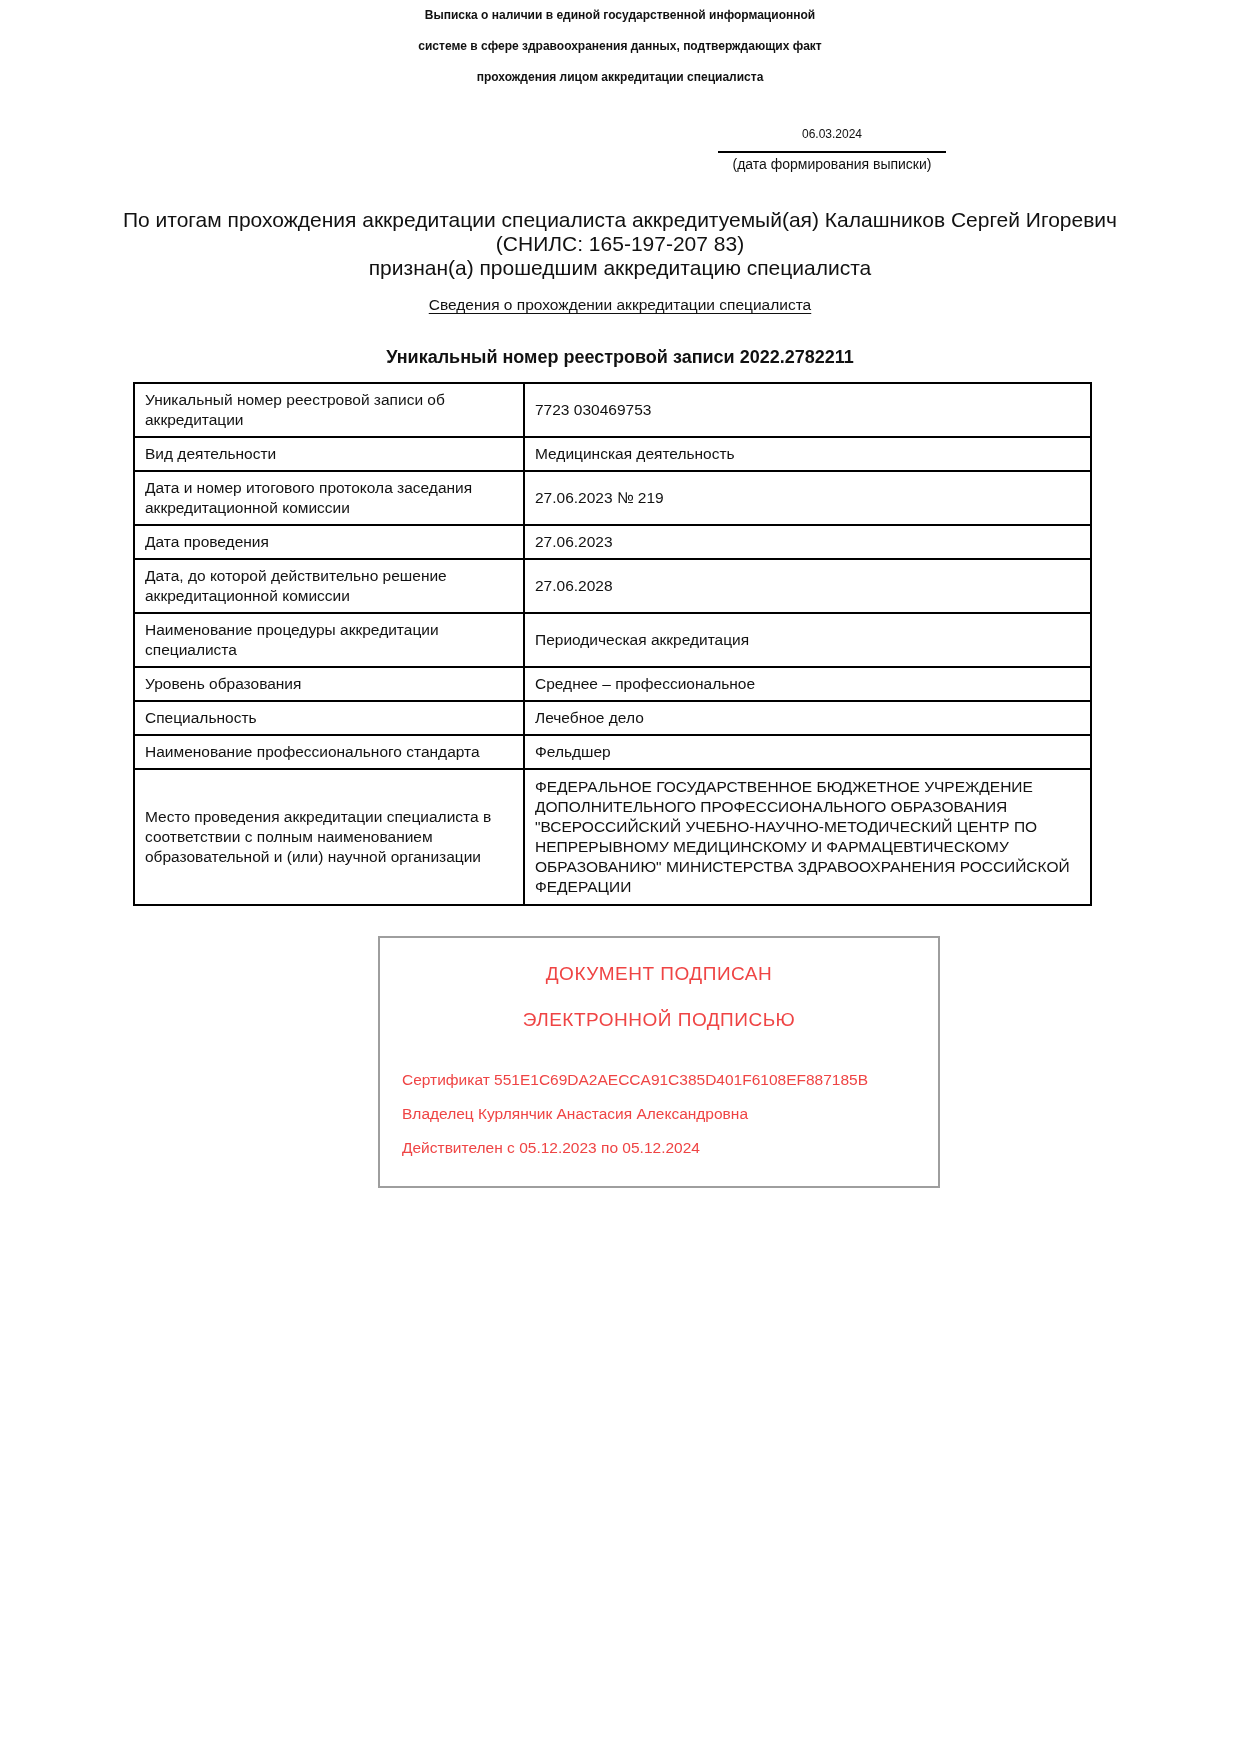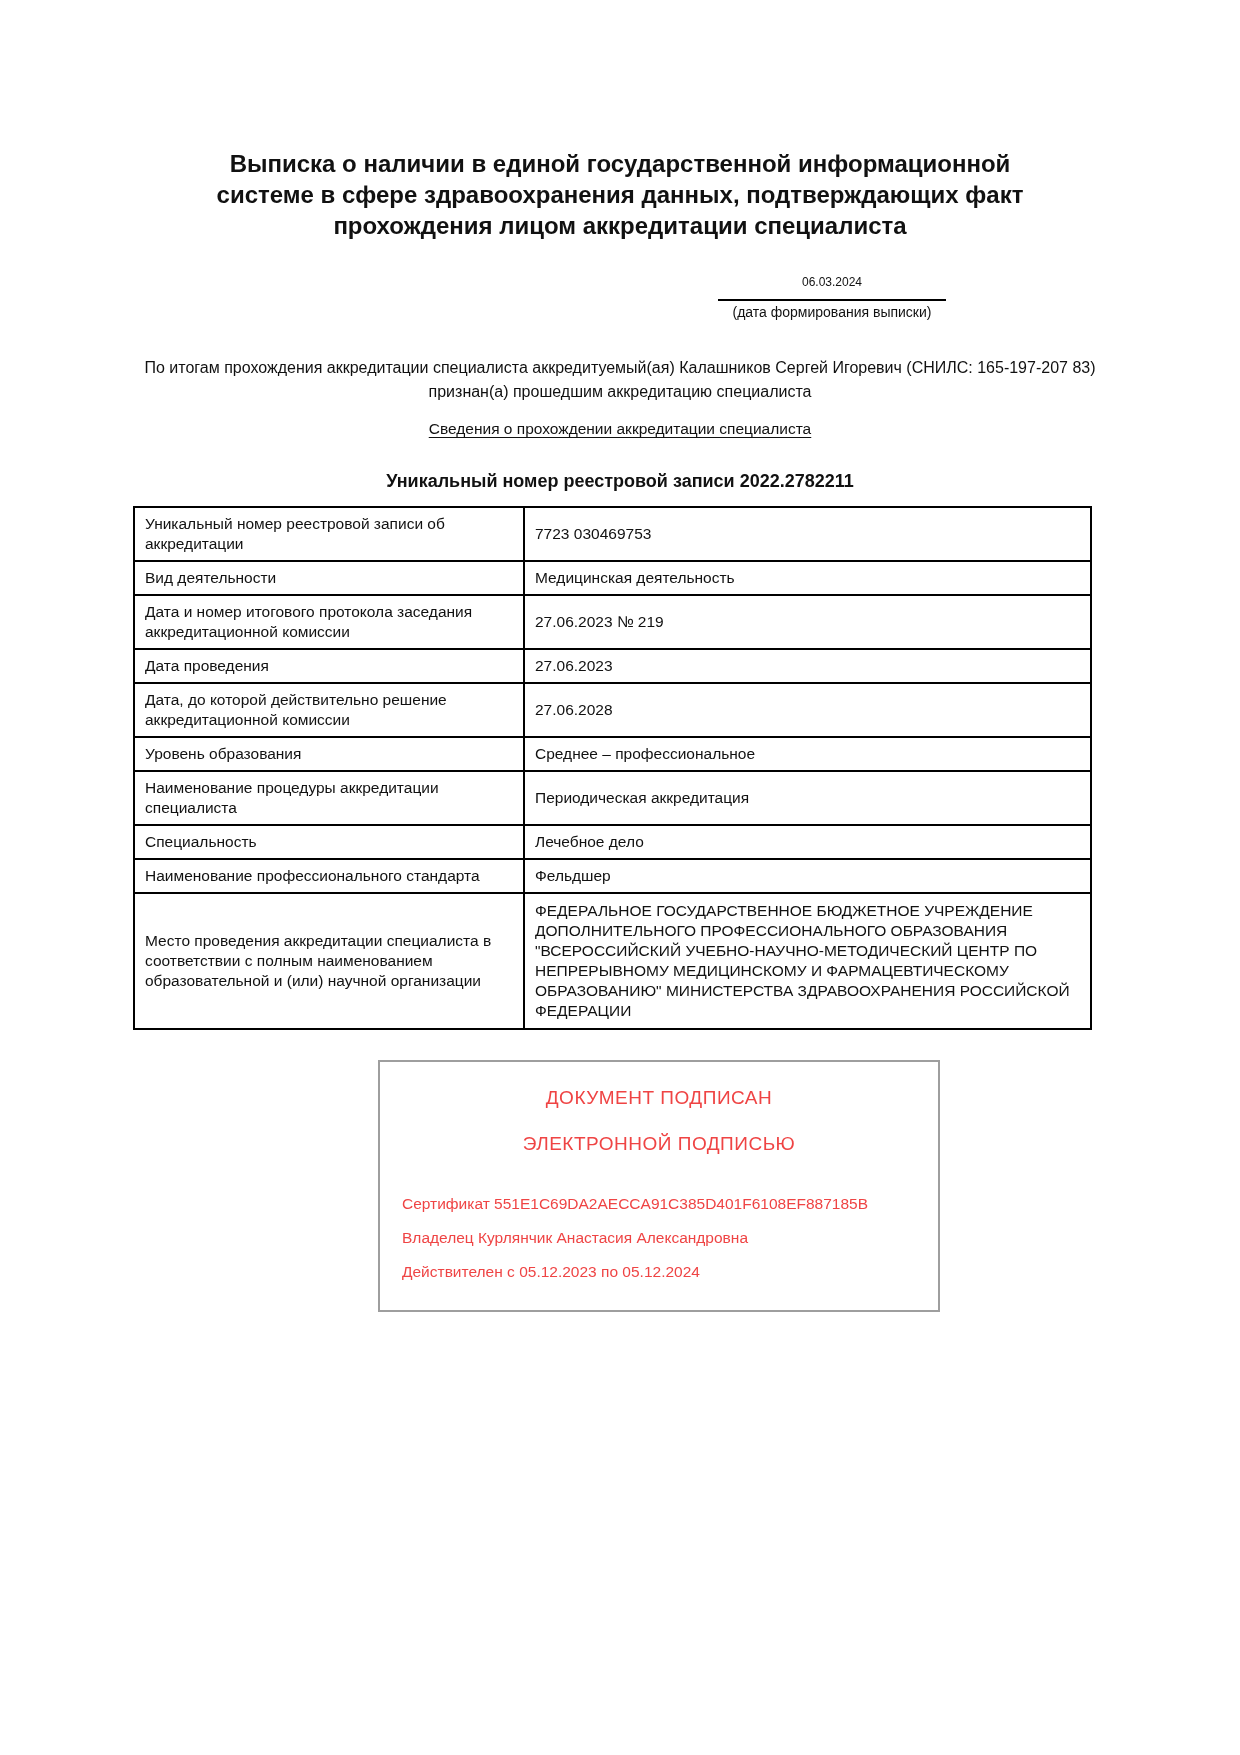--- a/index.html
+++ b/index.html
@@ -7,24 +7,23 @@
   body {
     width: 1240px; height: 1755px;
     font-family: "Liberation Sans", sans-serif;
     color: #111111;
     position: relative;
     overflow: hidden;
   }
   .page { width: 1240px; height: 1755px; background: #ffffff; position: relative; }
 
   .title {
-    margin-top: 148px;
     text-align: center;
     font-weight: bold;
-    font-size: 24px;
+    font-size: 12px;
     line-height: 31px;
   }
 
   .date-block {
     margin-top: 34px;
     margin-left: 718px;
     width: 228px;
   }
   .date-value {
     text-align: center;
@@ -35,21 +34,21 @@
   .date-caption {
     text-align: center;
     font-size: 14px;
     margin-top: 3px;
   }
 
   .intro {
     margin: 36px auto 0;
     width: 1000px;
     text-align: center;
-    font-size: 16px;
+    font-size: 21px;
     line-height: 24px;
   }
 
   .section-heading {
     margin-top: 16px;
     text-align: center;
     font-size: 15.5px;
     text-decoration: underline;
     text-underline-offset: 3px;
   }
@@ -142,26 +141,26 @@
       </tr>
       <tr>
         <td class="label-cell">Дата проведения</td>
         <td class="value-cell">27.06.2023</td>
       </tr>
       <tr>
         <td class="label-cell">Дата, до которой действительно решение аккредитационной комиссии</td>
         <td class="value-cell">27.06.2028</td>
       </tr>
       <tr>
+        <td class="label-cell">Наименование процедуры аккредитации специалиста</td>
+        <td class="value-cell">Периодическая аккредитация</td>
+      </tr>
+      <tr>
         <td class="label-cell">Уровень образования</td>
         <td class="value-cell">Среднее – профессиональное</td>
-      </tr>
-      <tr>
-        <td class="label-cell">Наименование процедуры аккредитации специалиста</td>
-        <td class="value-cell">Периодическая аккредитация</td>
       </tr>
       <tr>
         <td class="label-cell">Специальность</td>
         <td class="value-cell">Лечебное дело</td>
       </tr>
       <tr>
         <td class="label-cell">Наименование профессионального стандарта</td>
         <td class="value-cell">Фельдшер</td>
       </tr>
       <tr class="tall-row">

